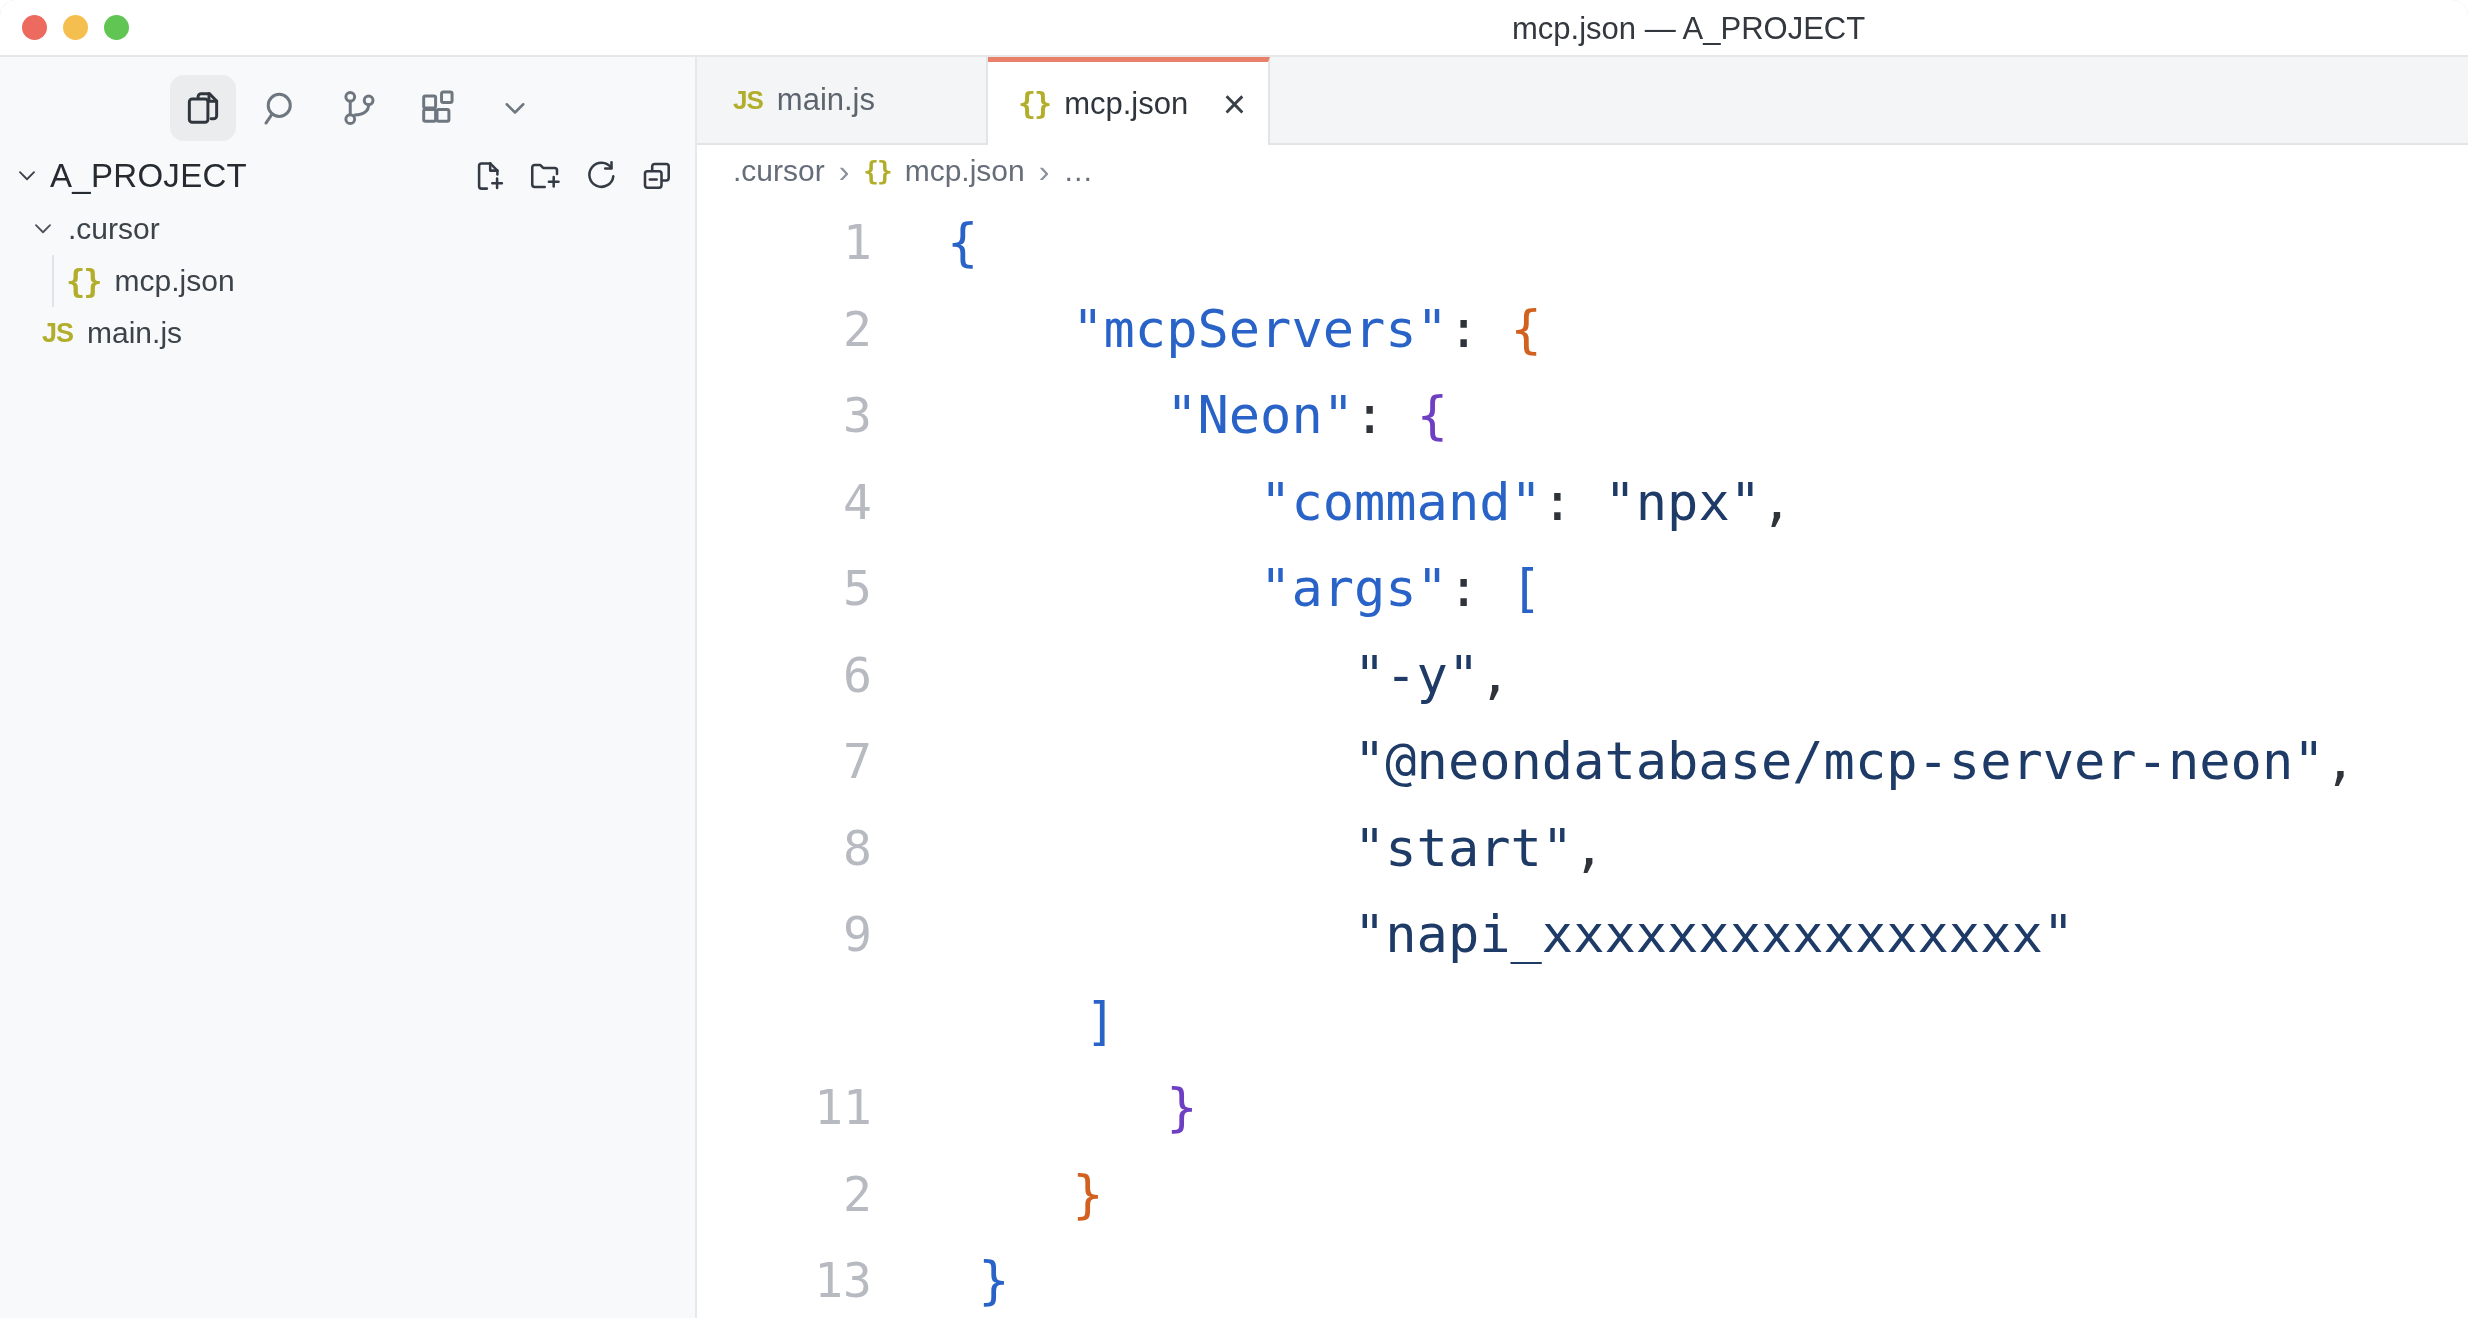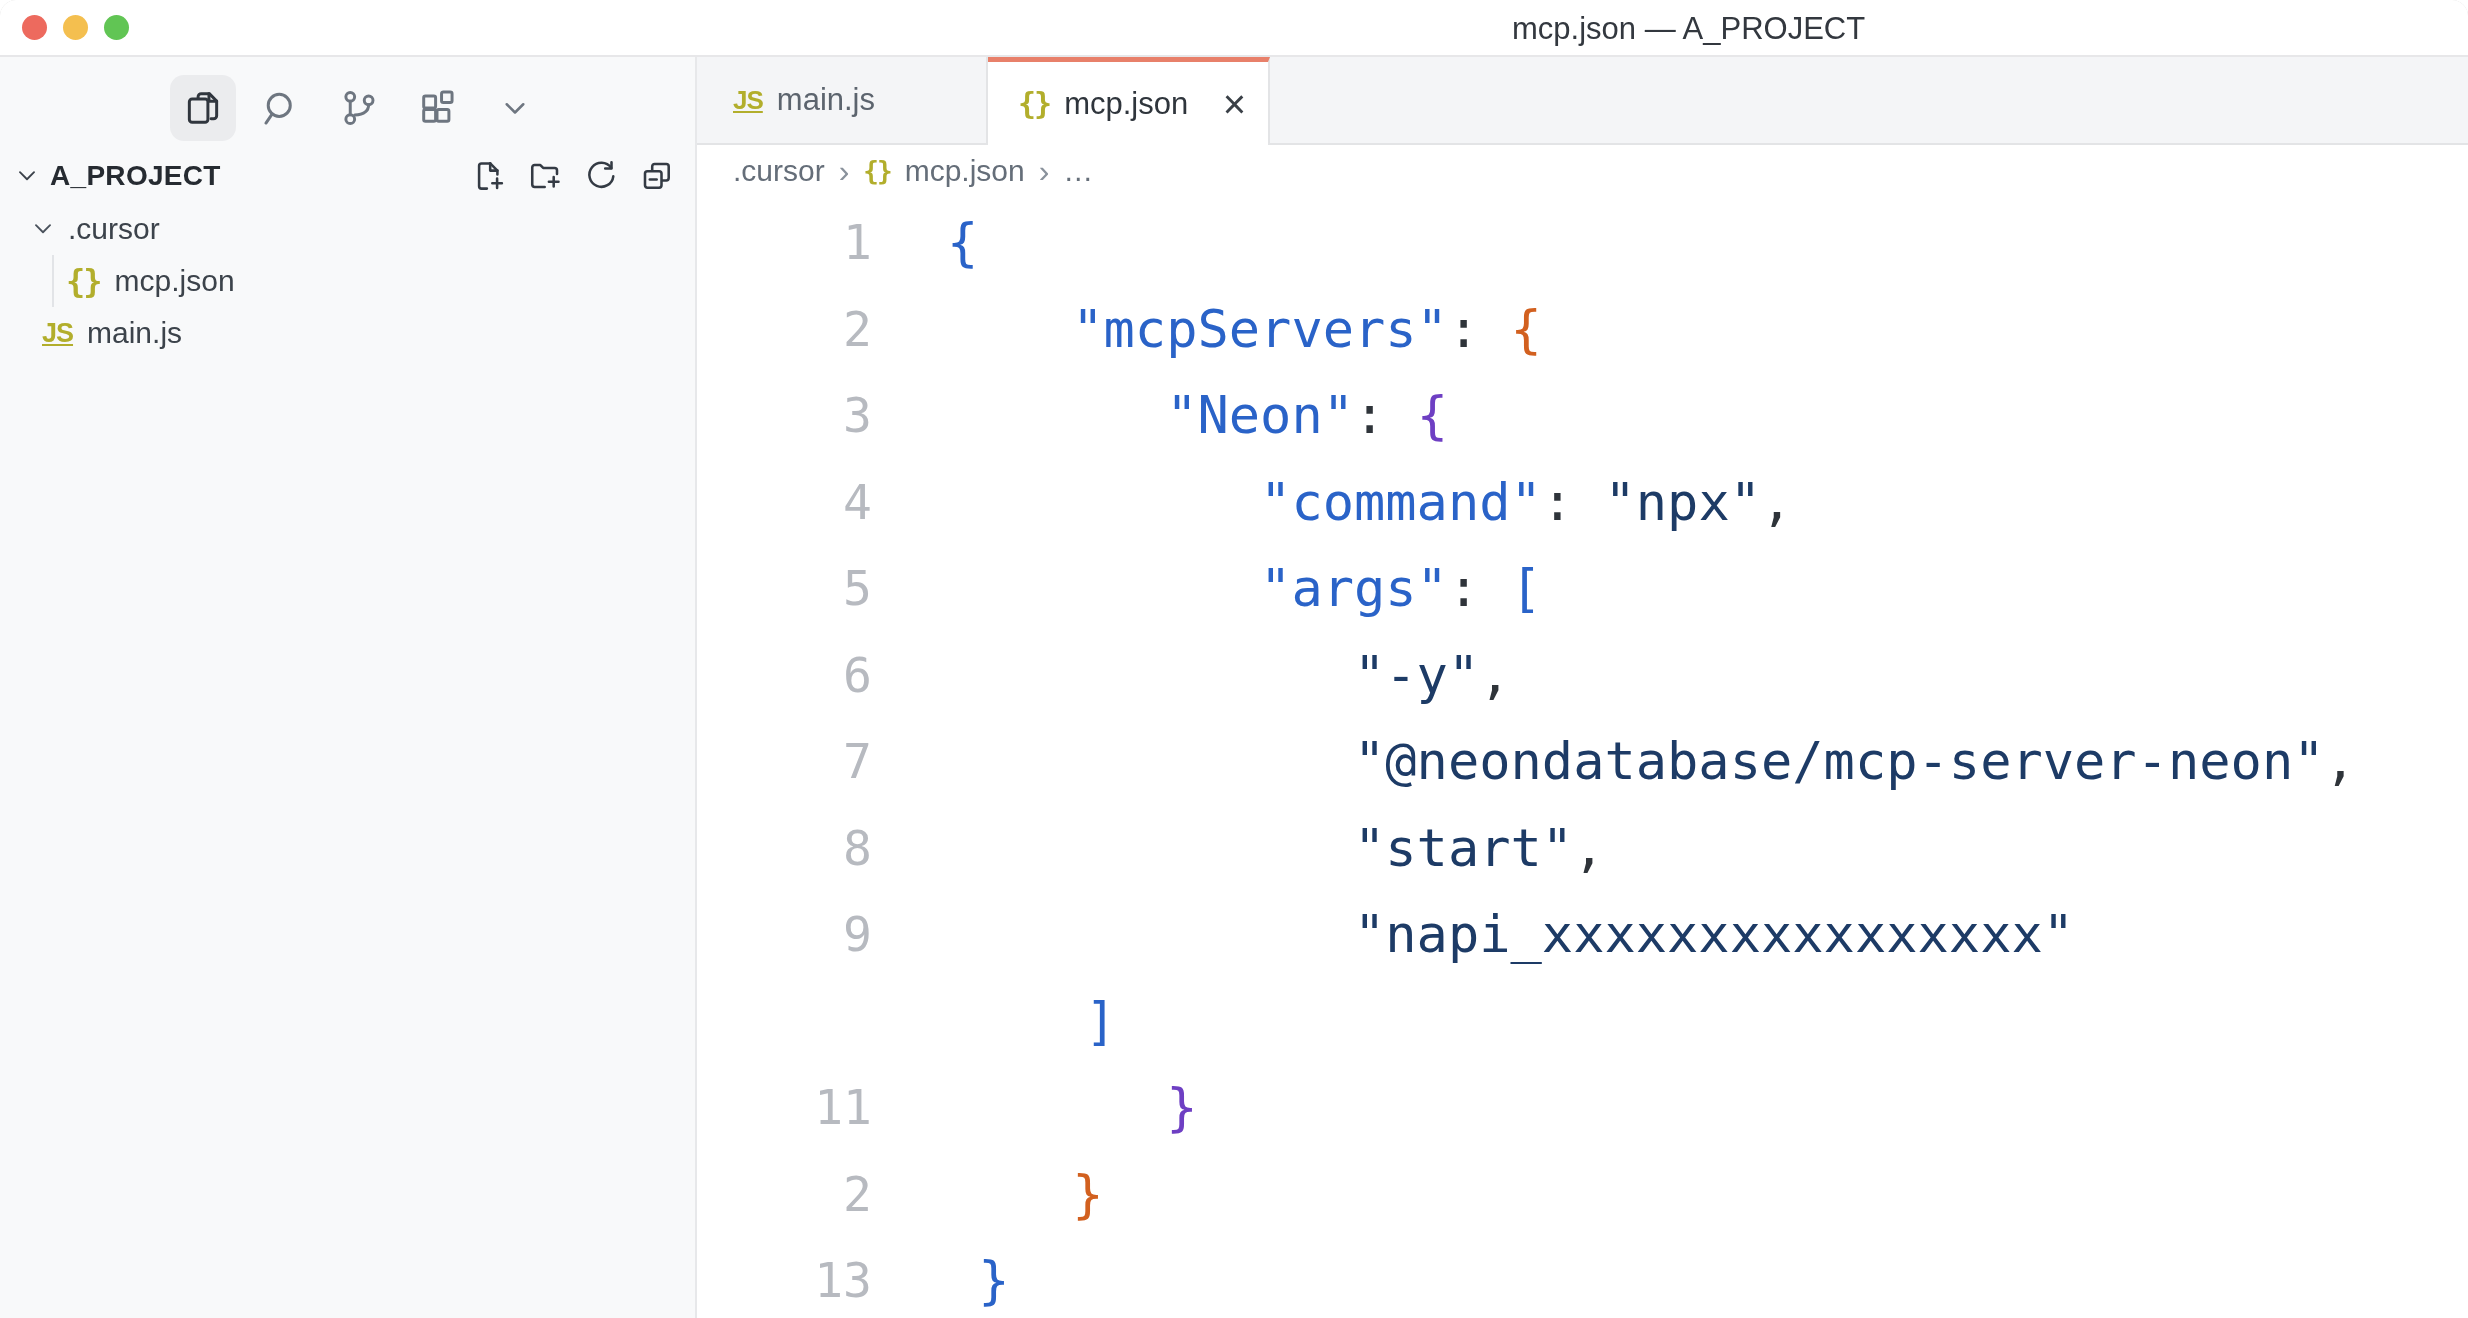--- a/index.html
+++ b/index.html
@@ -18,36 +18,36 @@
   .sidebar{width:697px;box-sizing:border-box;background:#f8f9fa;border-right:2px solid #e7e8ea;flex:none;}
   
   .activity-row{display:flex;align-items:center;gap:12px;padding:16px 0 0 170px;height:70px;}
   .act-slot{width:66px;height:66px;display:flex;align-items:center;justify-content:center;border-radius:14px;color:#6e7680;}
   .act-slot.active{background:#ebecee;color:#30363e;}
   .act-slot svg{width:42px;height:42px;}
   .act-slot.small svg{width:36px;height:36px;}
   
   .explorer-header{display:flex;align-items:center;height:50px;margin-top:8px;padding:0 20px 0 14px;}
   .explorer-header .chev{width:26px;height:26px;color:#3c434b;flex:none;}
-  .explorer-title{font-size:28px;font-weight:700;color:#262b31;margin-left:10px;letter-spacing:.3px;}
+  .explorer-title{font-size:33px;font-weight:400;color:#262b31;margin-left:10px;letter-spacing:.3px;}
   .header-actions{margin-left:auto;display:flex;gap:20px;}
   .h-act{width:36px;height:36px;color:#343b44;}
   .h-act svg{width:36px;height:36px;}
   
   .tree{margin-top:2px;}
   .tree-row{display:flex;align-items:center;height:52px;font-size:30px;color:#3c434b;}
   .tree-row .chev{width:26px;height:26px;color:#4a525c;}
   .row-cursor{padding-left:30px;}
   .row-cursor .label{margin-left:12px;}
   .row-json{padding-left:52px;}
   .guide{align-self:stretch;border-left:2px solid #e2e4e7;}
   .badge-json{font-family:"DejaVu Sans Mono",monospace;font-weight:700;font-size:32px;color:var(--olive);margin-left:12px;letter-spacing:-2px;}
   .row-json .label{margin-left:14px;}
   .row-mainjs{padding-left:42px;}
-  .badge-js{font-weight:700;font-size:27px;color:var(--olive);letter-spacing:-1px;text-decoration:underline;}
+  .badge-js{font-weight:700;font-size:27px;color:var(--olive);letter-spacing:-1px;}
   .row-mainjs .label{margin-left:14px;}
   
   .editor{flex:1;display:flex;flex-direction:column;background:#fff;min-width:0;}
   .tabbar{height:86px;background:#f4f5f7;border-bottom:2px solid #e3e4e6;display:flex;align-items:stretch;}
   .tab{box-sizing:border-box;display:flex;align-items:center;padding-left:36px;border-right:2px solid #e3e4e6;font-size:31px;color:#5c646e;}
   .tab-mainjs{width:291px;}
   .tab-mainjs .badge-js{font-size:26px;}
   .tab .tab-label{margin-left:14px;}
   .tab.active{width:282px;height:88px;margin-bottom:-2px;background:#fff;border-top:5px solid var(--accent);color:#2f353c;position:relative;z-index:1;padding-left:30px;}
   .tab.active .badge-json{margin-left:0;font-size:30px;}

